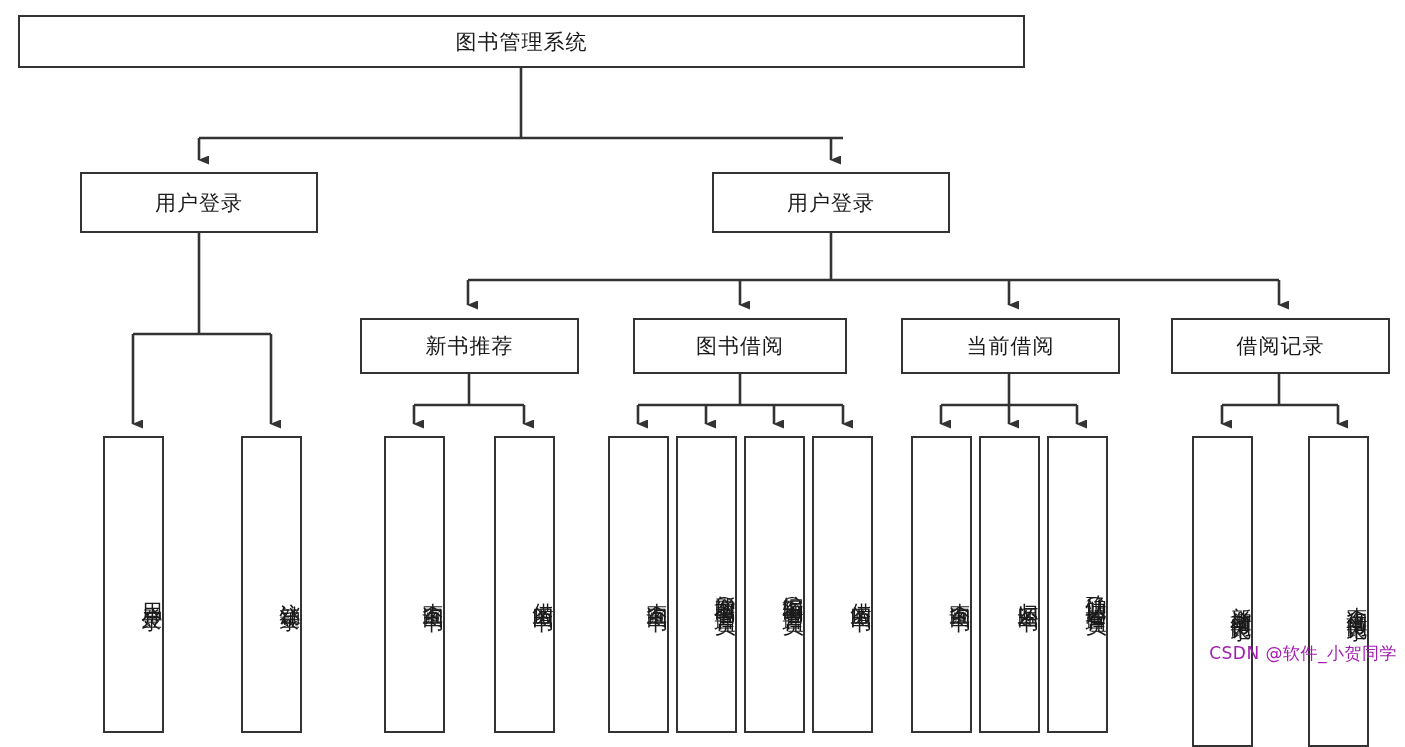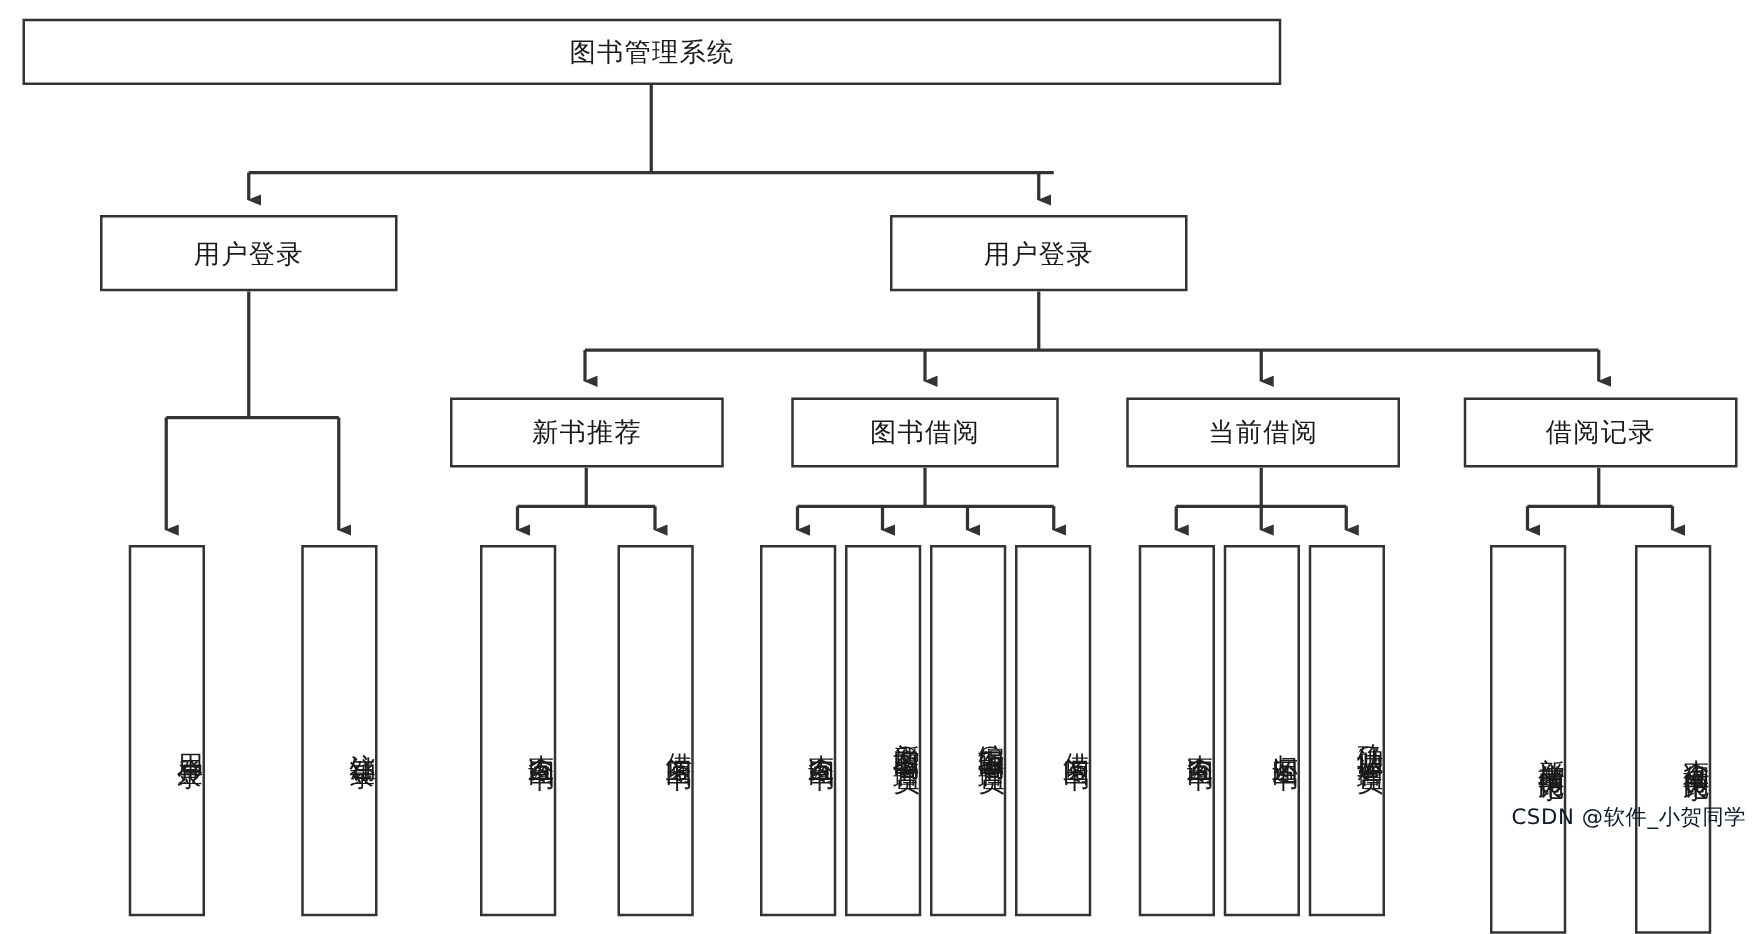--- a/index.html
+++ b/index.html
@@ -49,21 +49,21 @@
   }
   .node-v > span {
     writing-mode: vertical-rl;
     text-orientation: upright;
   }
   #watermark {
     position: absolute;
     right: 8px;
     bottom: 6px;
     font-size: 17px;
-    color: #0f172a;
+    color: #a21caf;
     letter-spacing: 0.5px;
     z-index: 5;
     white-space: nowrap;
   }
 </style>
 </head>
 <body>
 
 <div id="diagram">
 

